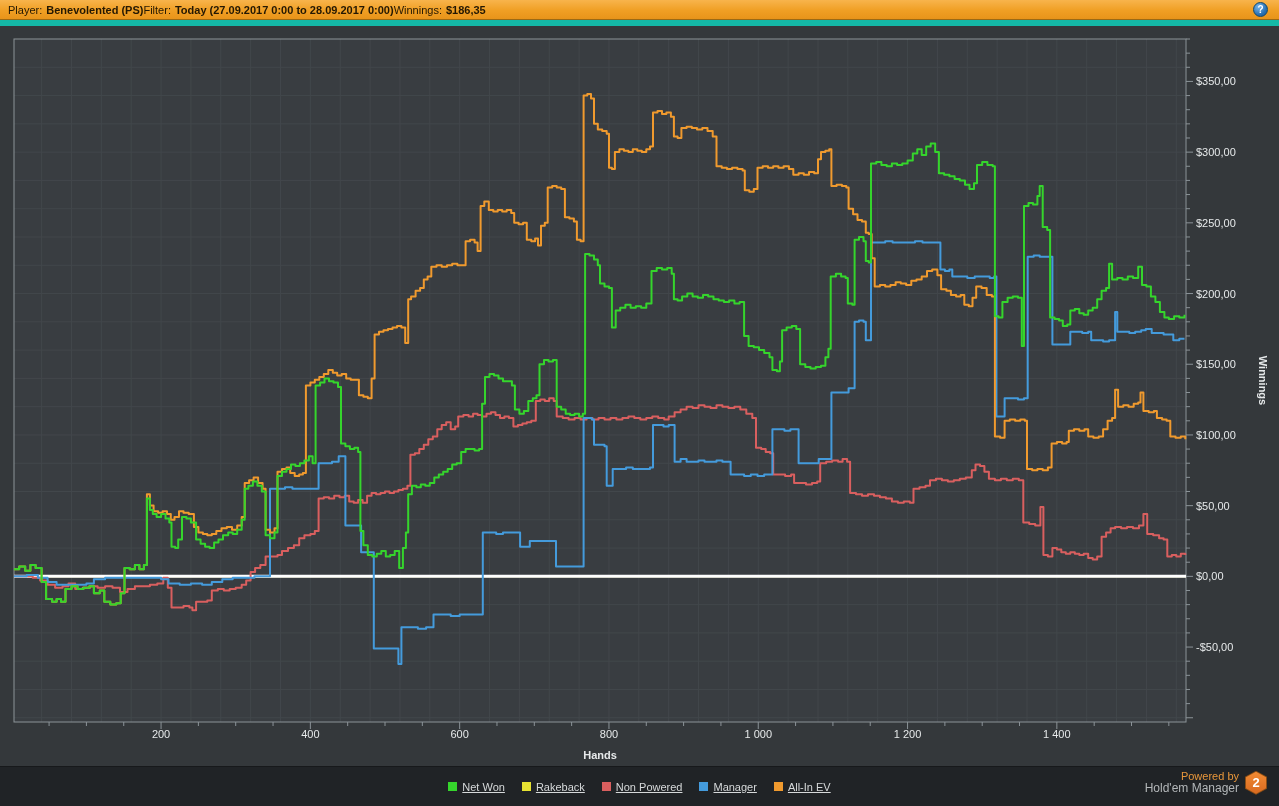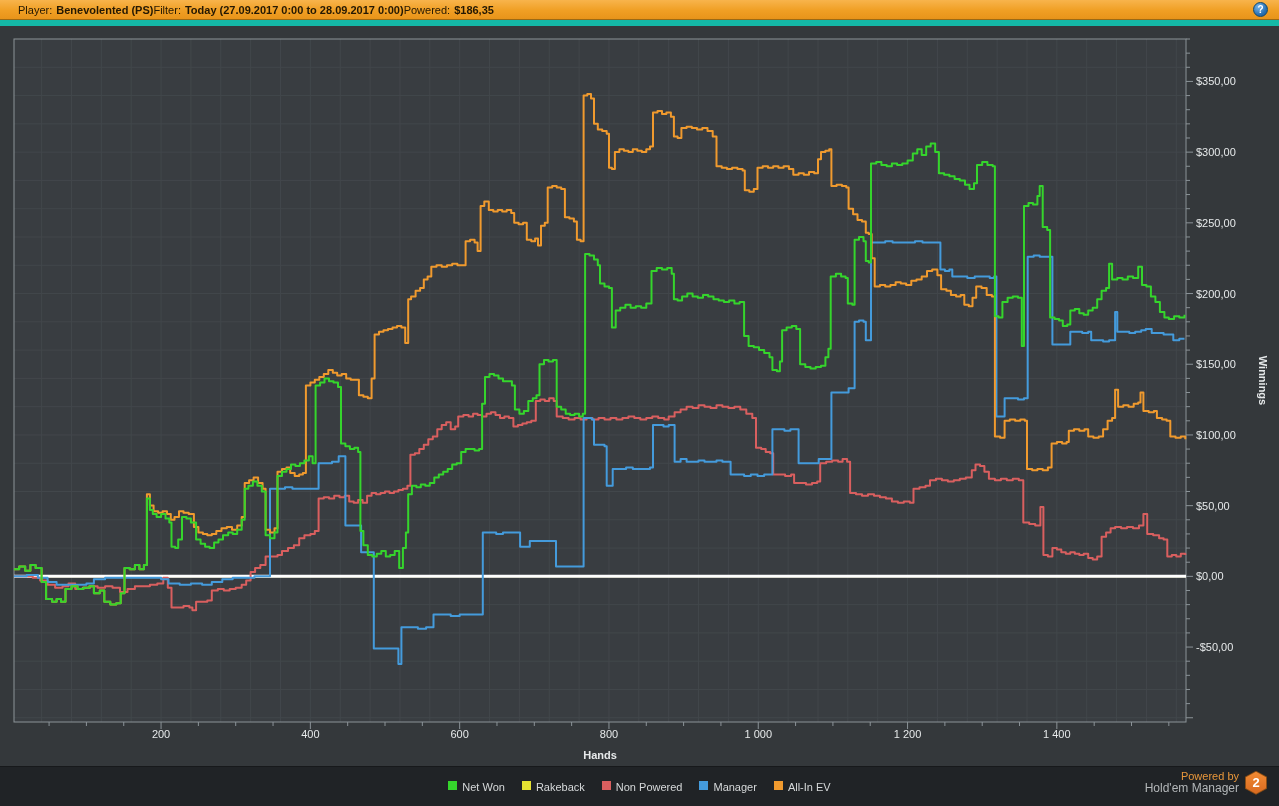--- a/index.html
+++ b/index.html
@@ -4,41 +4,41 @@
 <style>
   * { margin:0; padding:0; box-sizing:border-box; }
   html,body { width:1279px; height:806px; overflow:hidden; background:#17191b;
     font-family:"Liberation Sans", sans-serif; }
   body { position:relative; }
 
   
   .topbar { position:absolute; left:0; top:0; width:1279px; height:20px;
     background:linear-gradient(#f8b44c, #f09f24 55%, #e8941a);
     border-bottom:1px solid #9c6a14;
-    display:flex; align-items:center; padding-left:18px;
+    display:flex; align-items:center; padding-left:8px;
     font-size:11px; color:#241803; white-space:nowrap; }
   .topbar .lbl { margin-right:4px; }
   .topbar .val { font-weight:bold; }
   .help { position:absolute; right:11px; top:2px; width:15px; height:15px;
     border-radius:50%; background:radial-gradient(circle at 35% 30%, #7db9ea, #2a72b4 60%, #195a96);
     border:1px solid #12496f; color:#fff; font-size:10px; font-weight:bold;
     text-align:center; line-height:13px; cursor:pointer; }
 
   
   .chart-region { position:absolute; left:0; top:20px; width:1279px; height:746px;
     background:#34383b; border-top:6px solid #14b8a6; }
   .chart-region svg { position:absolute; left:0; top:0; }
 
   
   .bottom-strip { position:absolute; left:0; top:766px; width:1279px; height:40px;
     background:#202326; border-top:1px solid #17191b; }
   .legend { position:absolute; left:0; top:0; width:100%; height:100%;
     display:flex; align-items:center; justify-content:center; gap:17px; }
-  .legend-item { display:flex; gap:5px;
-    font-size:11px; color:#d6d9da; }
+  .legend-item { display:flex; align-items:center; gap:5px;
+    font-size:11px; color:#d6d9da;text-decoration:underline; }
   .legend-swatch { width:9px; height:9px; display:inline-block; }
 
   .powered { position:absolute; right:12px; top:3px; display:flex;
     align-items:center; gap:6px; }
   .powered-text { text-align:right; line-height:1.1; }
   .powered-by { font-size:11px; color:#e8973b; }
   .brand { font-size:12px; color:#b3b7b9; }
   .badge-hex-outer { width:22px; height:24px;
     clip-path:polygon(50% 0,100% 25%,100% 75%,50% 100%,0 75%,0 25%);
     background:#8a4d14; display:flex; align-items:center; justify-content:center; }
@@ -49,21 +49,21 @@
     display:flex; align-items:center; justify-content:center; }
 </style>
 </head>
 <body>
 
 <div class="topbar">
   <span class="lbl">Player:</span>
   <span class="val">Benevolented (PS)</span>
   <span class="lbl">Filter:</span>
   <span class="val">Today (27.09.2017 0:00 to 28.09.2017 0:00)</span>
-  <span class="lbl">Powered:</span>
+  <span class="lbl">Winnings:</span>
   <span class="val">$186,35</span>
   <div class="help">?</div>
 </div>
 
 <div class="chart-region">
   <svg id="chart-svg" width="1279" height="746" viewBox="0 20 1279 746">
       <rect x="14" y="33" width="1172" height="683" fill="#393d41"></rect>
       <line x1="41.62038216560509" y1="33" x2="41.62038216560509" y2="716" stroke="#42474b" stroke-width="1"></line>
       <line x1="71.48025477707006" y1="33" x2="71.48025477707006" y2="716" stroke="#42474b" stroke-width="1"></line>
       <line x1="101.34012738853502" y1="33" x2="101.34012738853502" y2="716" stroke="#42474b" stroke-width="1"></line>

